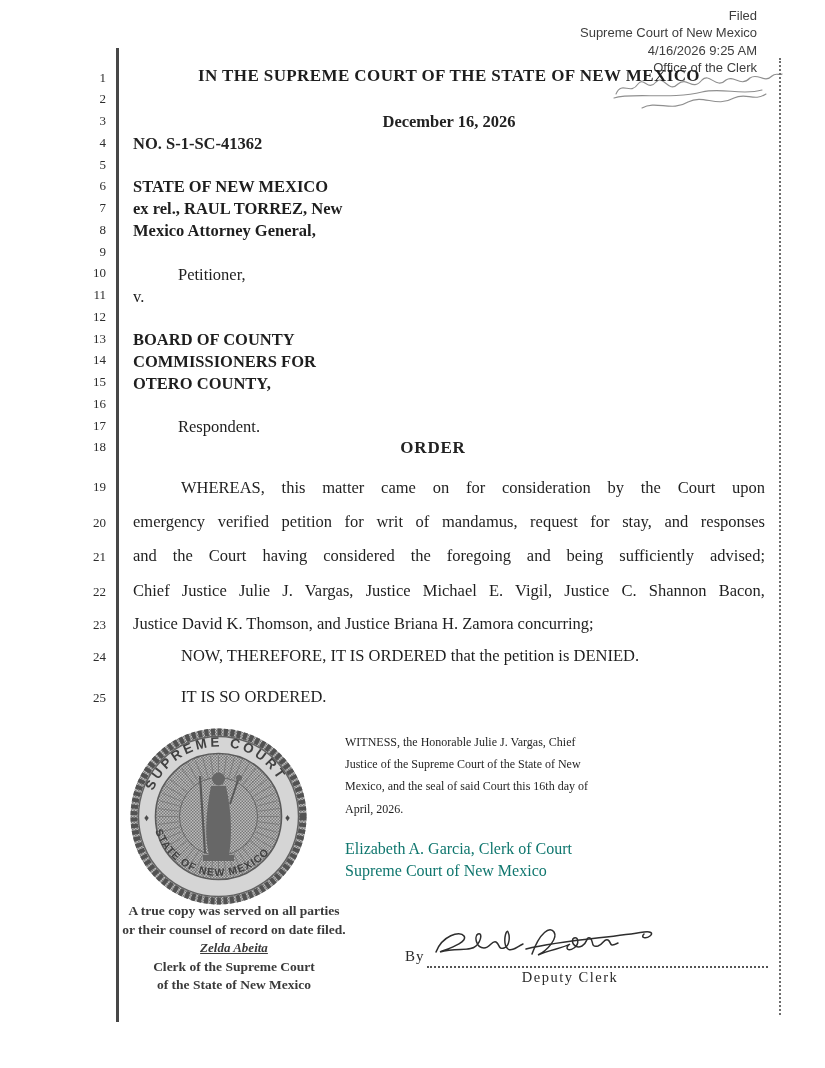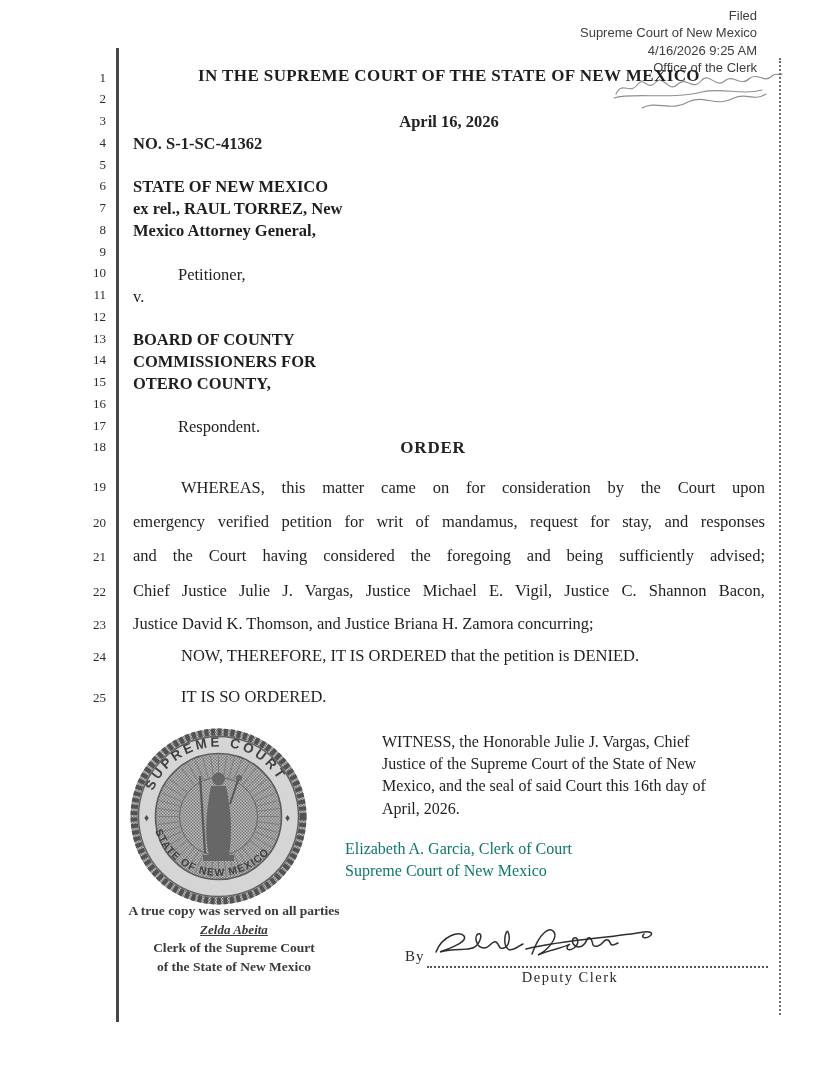--- a/index.html
+++ b/index.html
@@ -30,21 +30,21 @@
   .cap.b{font-weight:700;}
   .cap.ind{left:178px;}
   .order-heading{position:absolute;left:133px;top:438px;width:600px;text-align:center;
     font-weight:700;font-size:17px;letter-spacing:.8px;}
   
   .wl{position:absolute;left:133px;width:632px;font-size:16.5px;color:#1f1f1f;
     text-align:justify;text-align-last:justify;white-space:normal;}
   .wl-last{text-align-last:left;}
   .body-line{position:absolute;left:181px;font-size:16.5px;color:#1f1f1f;white-space:nowrap;}
   
-  .witness{position:absolute;left:345px;top:731px;width:430px;font-size:16px;line-height:22.2px;color:#1f1f1f;margin-left:37px;}
+  .witness{position:absolute;left:345px;top:731px;width:430px;font-size:12px;line-height:22.2px;color:#1f1f1f;}
   .clerk-block{position:absolute;left:345px;top:838px;width:430px;font-size:16px;line-height:22.2px;color:#0f766e;}
   
   .certify{position:absolute;left:95px;top:902px;width:278px;text-align:center;
     font-size:13.5px;line-height:18.6px;font-weight:700;color:#3a3a3a;}
   .certify .head{font-size:14.5px;letter-spacing:.4px;}
   .certify .sig{font-style:italic;text-decoration:underline;font-size:13px;}
   
   .by-label{position:absolute;left:405px;top:948px;font-size:15px;letter-spacing:1px;color:#2a2a2a;}
   .by-rule{position:absolute;left:427px;top:952px;width:341px;height:14px;border-bottom:2px dotted #555;}
   .deputy-title{position:absolute;left:460px;top:969px;width:220px;text-align:center;
@@ -99,21 +99,21 @@
       <div class="line-num" style="top: 479px;">19</div>
       <div class="line-num" style="top: 515px;">20</div>
       <div class="line-num" style="top: 549px;">21</div>
       <div class="line-num" style="top: 584px;">22</div>
       <div class="line-num" style="top: 617px;">23</div>
       <div class="line-num" style="top: 649px;">24</div>
       <div class="line-num" style="top: 690px;">25</div>
     </div>
 
   <div class="court-title">IN THE SUPREME COURT OF THE STATE OF NEW MEXICO</div>
-  <div class="doc-date">April 16, 2026</div>
+  <div class="doc-date">December 16, 2026</div>
   <div class="case-no">NO. S-1-SC-41362</div>
 
   <div class="cap b" style="top:177px">STATE OF NEW MEXICO</div>
   <div class="cap b" style="top:199px">ex rel., RAUL TORREZ, New</div>
   <div class="cap b" style="top:221px">Mexico Attorney General,</div>
   <div class="cap ind" style="top:265px">Petitioner,</div>
   <div class="cap" style="top:287px">v.</div>
   <div class="cap b" style="top:330px">BOARD OF COUNTY</div>
   <div class="cap b" style="top:352px">COMMISSIONERS FOR</div>
   <div class="cap b" style="top:374px">OTERO COUNTY,</div>
@@ -222,20 +222,21 @@
     <div>April, 2026.</div>
   </div>
 
   <div class="clerk-block">
     <div>Elizabeth A. Garcia, Clerk of Court</div>
     <div>Supreme Court of New Mexico</div>
   </div>
 
   <div class="certify">
     <div>A true copy was served on all parties</div>
+    <div>or their counsel of record on date filed.</div>
     <div class="sig">Zelda Abeita</div>
     <div>Clerk of the Supreme Court</div>
     <div>of the State of New Mexico</div>
   </div>
 
   <div class="by-label">By</div>
   <div class="by-rule"></div>
   <svg class="deputy-sig-svg" width="235" height="52" viewBox="0 0 235 52">
     <g fill="none" stroke="#2e2e2e" stroke-width="1.5" stroke-linecap="round">
       <path d="M8,36 C14,20 32,14 36,20 C40,26 22,32 12,36 C28,31 42,36 48,30 C54,24 54,16 50,18 C46,20 48,32 56,32 C62,32 64,24 68,26 C72,28 70,34 76,32 C82,30 82,20 80,16 C78,12 74,28 80,33 C84,36 90,30 95,28"></path>

